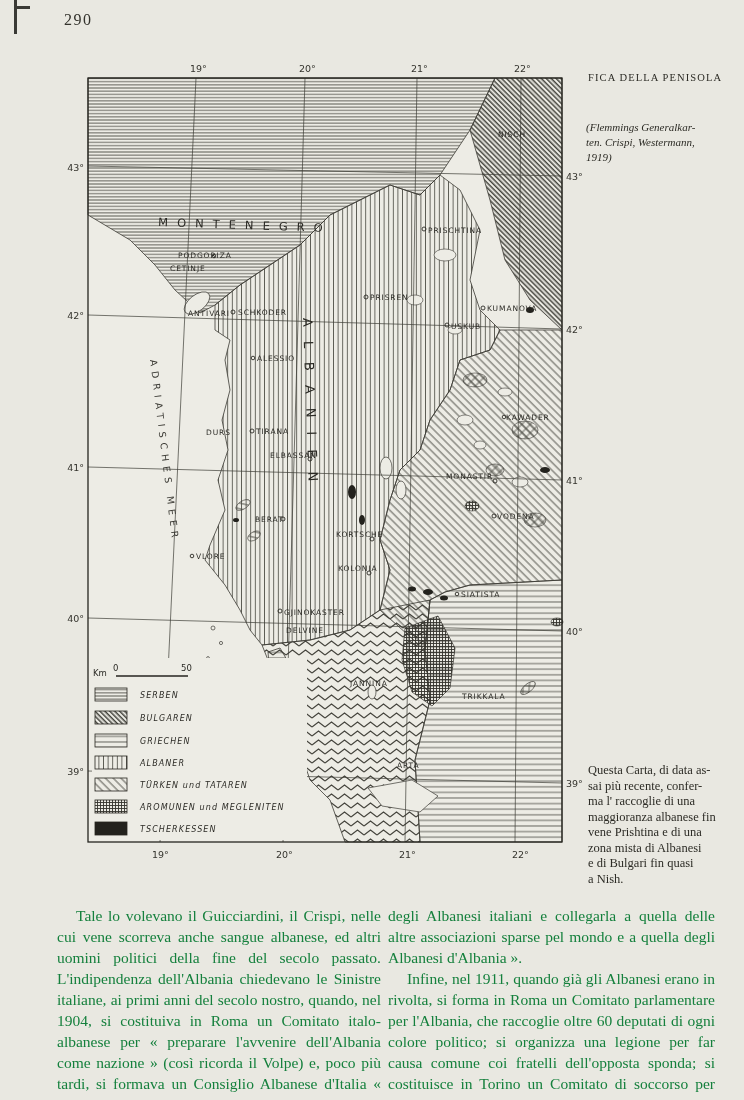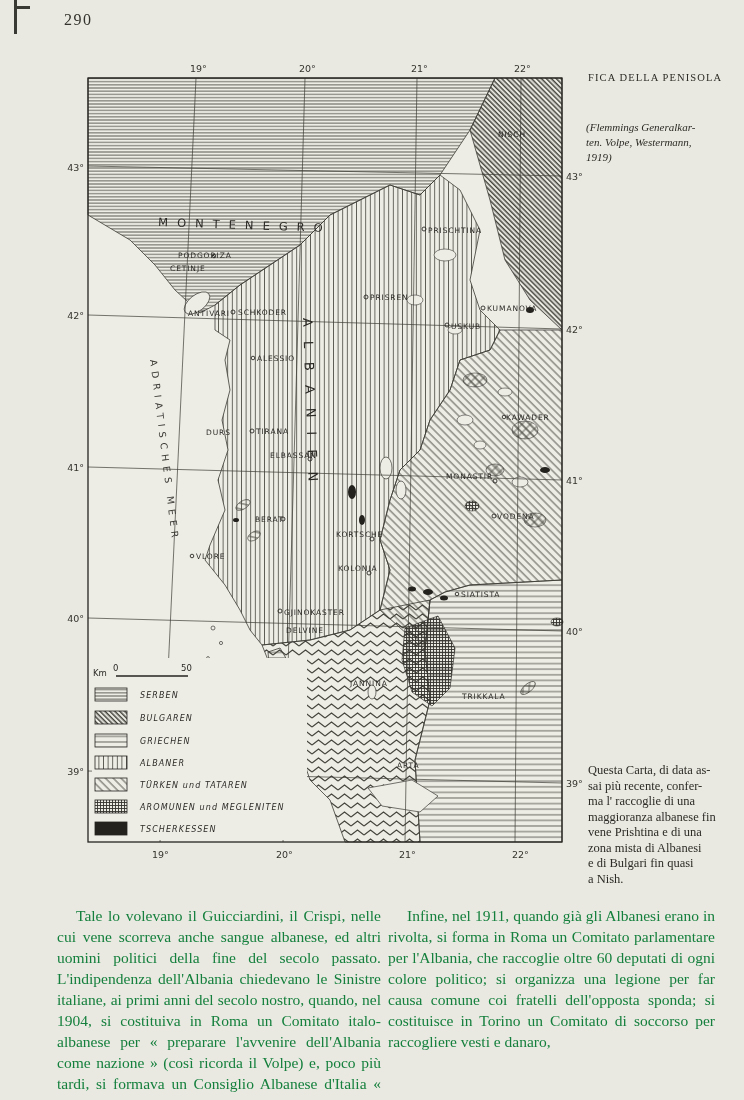--- a/index.html
+++ b/index.html
@@ -271,33 +271,34 @@
       <text class="leg-label" x="140" y="832">TSCHERKESSEN</text>
     </g>
   </g>
 </svg>
 
 <div class="cap-title">
   <div>FICA DELLA PENISOLA</div>
 </div>
 <div class="cap-src">
   <div>(Flemmings Generalkar-</div>
-  <div>ten. Volpe, Westermann,</div>
+  <div>ten. Crispi, Westermann,</div>
   <div>1919)</div>
 </div>
 
 <div class="side-note">
   <div>Questa Carta, di data as-</div>
   <div>sai più recente, confer-</div>
   <div>ma l' raccoglie di una</div>
   <div>maggioranza albanese fin</div>
   <div>vene Prishtina e di una</div>
   <div>zona mista di Albanesi</div>
   <div>e di Bulgari fin quasi</div>
   <div>a Nish.</div>
 </div>
 
 <div class="body-col col-left">
   <p class="indent">Tale lo volevano il Guicciardini, il Crispi, nelle cui vene scorreva anche sangue albanese, ed altri uomini politici della fine del secolo passato. L'indipendenza dell'Albania chiedevano le Sinistre italiane, ai primi anni del secolo nostro, quando, nel 1904, si costituiva in Roma un Comitato italo-albanese per « preparare l'avvenire dell'Albania come nazione » (così ricorda il Volpe) e, poco più tardi, si formava un Consiglio Albanese d'Italia « per coordinare l'azione</p>
 </div>
 <div class="body-col col-right">
+  <p>degli Albanesi italiani e collegarla a quella delle altre associazioni sparse pel mondo e a quella degli Albanesi d'Albania ».</p>
   <p class="indent">Infine, nel 1911, quando già gli Albanesi erano in rivolta, si forma in Roma un Comitato parlamentare per l'Albania, che raccoglie oltre 60 deputati di ogni colore politico; si organizza una legione per far causa comune coi fratelli dell'opposta sponda; si costituisce in Torino un Comitato di soccorso per raccogliere vesti e danaro,</p>
 </div>
 
 </body></html>

